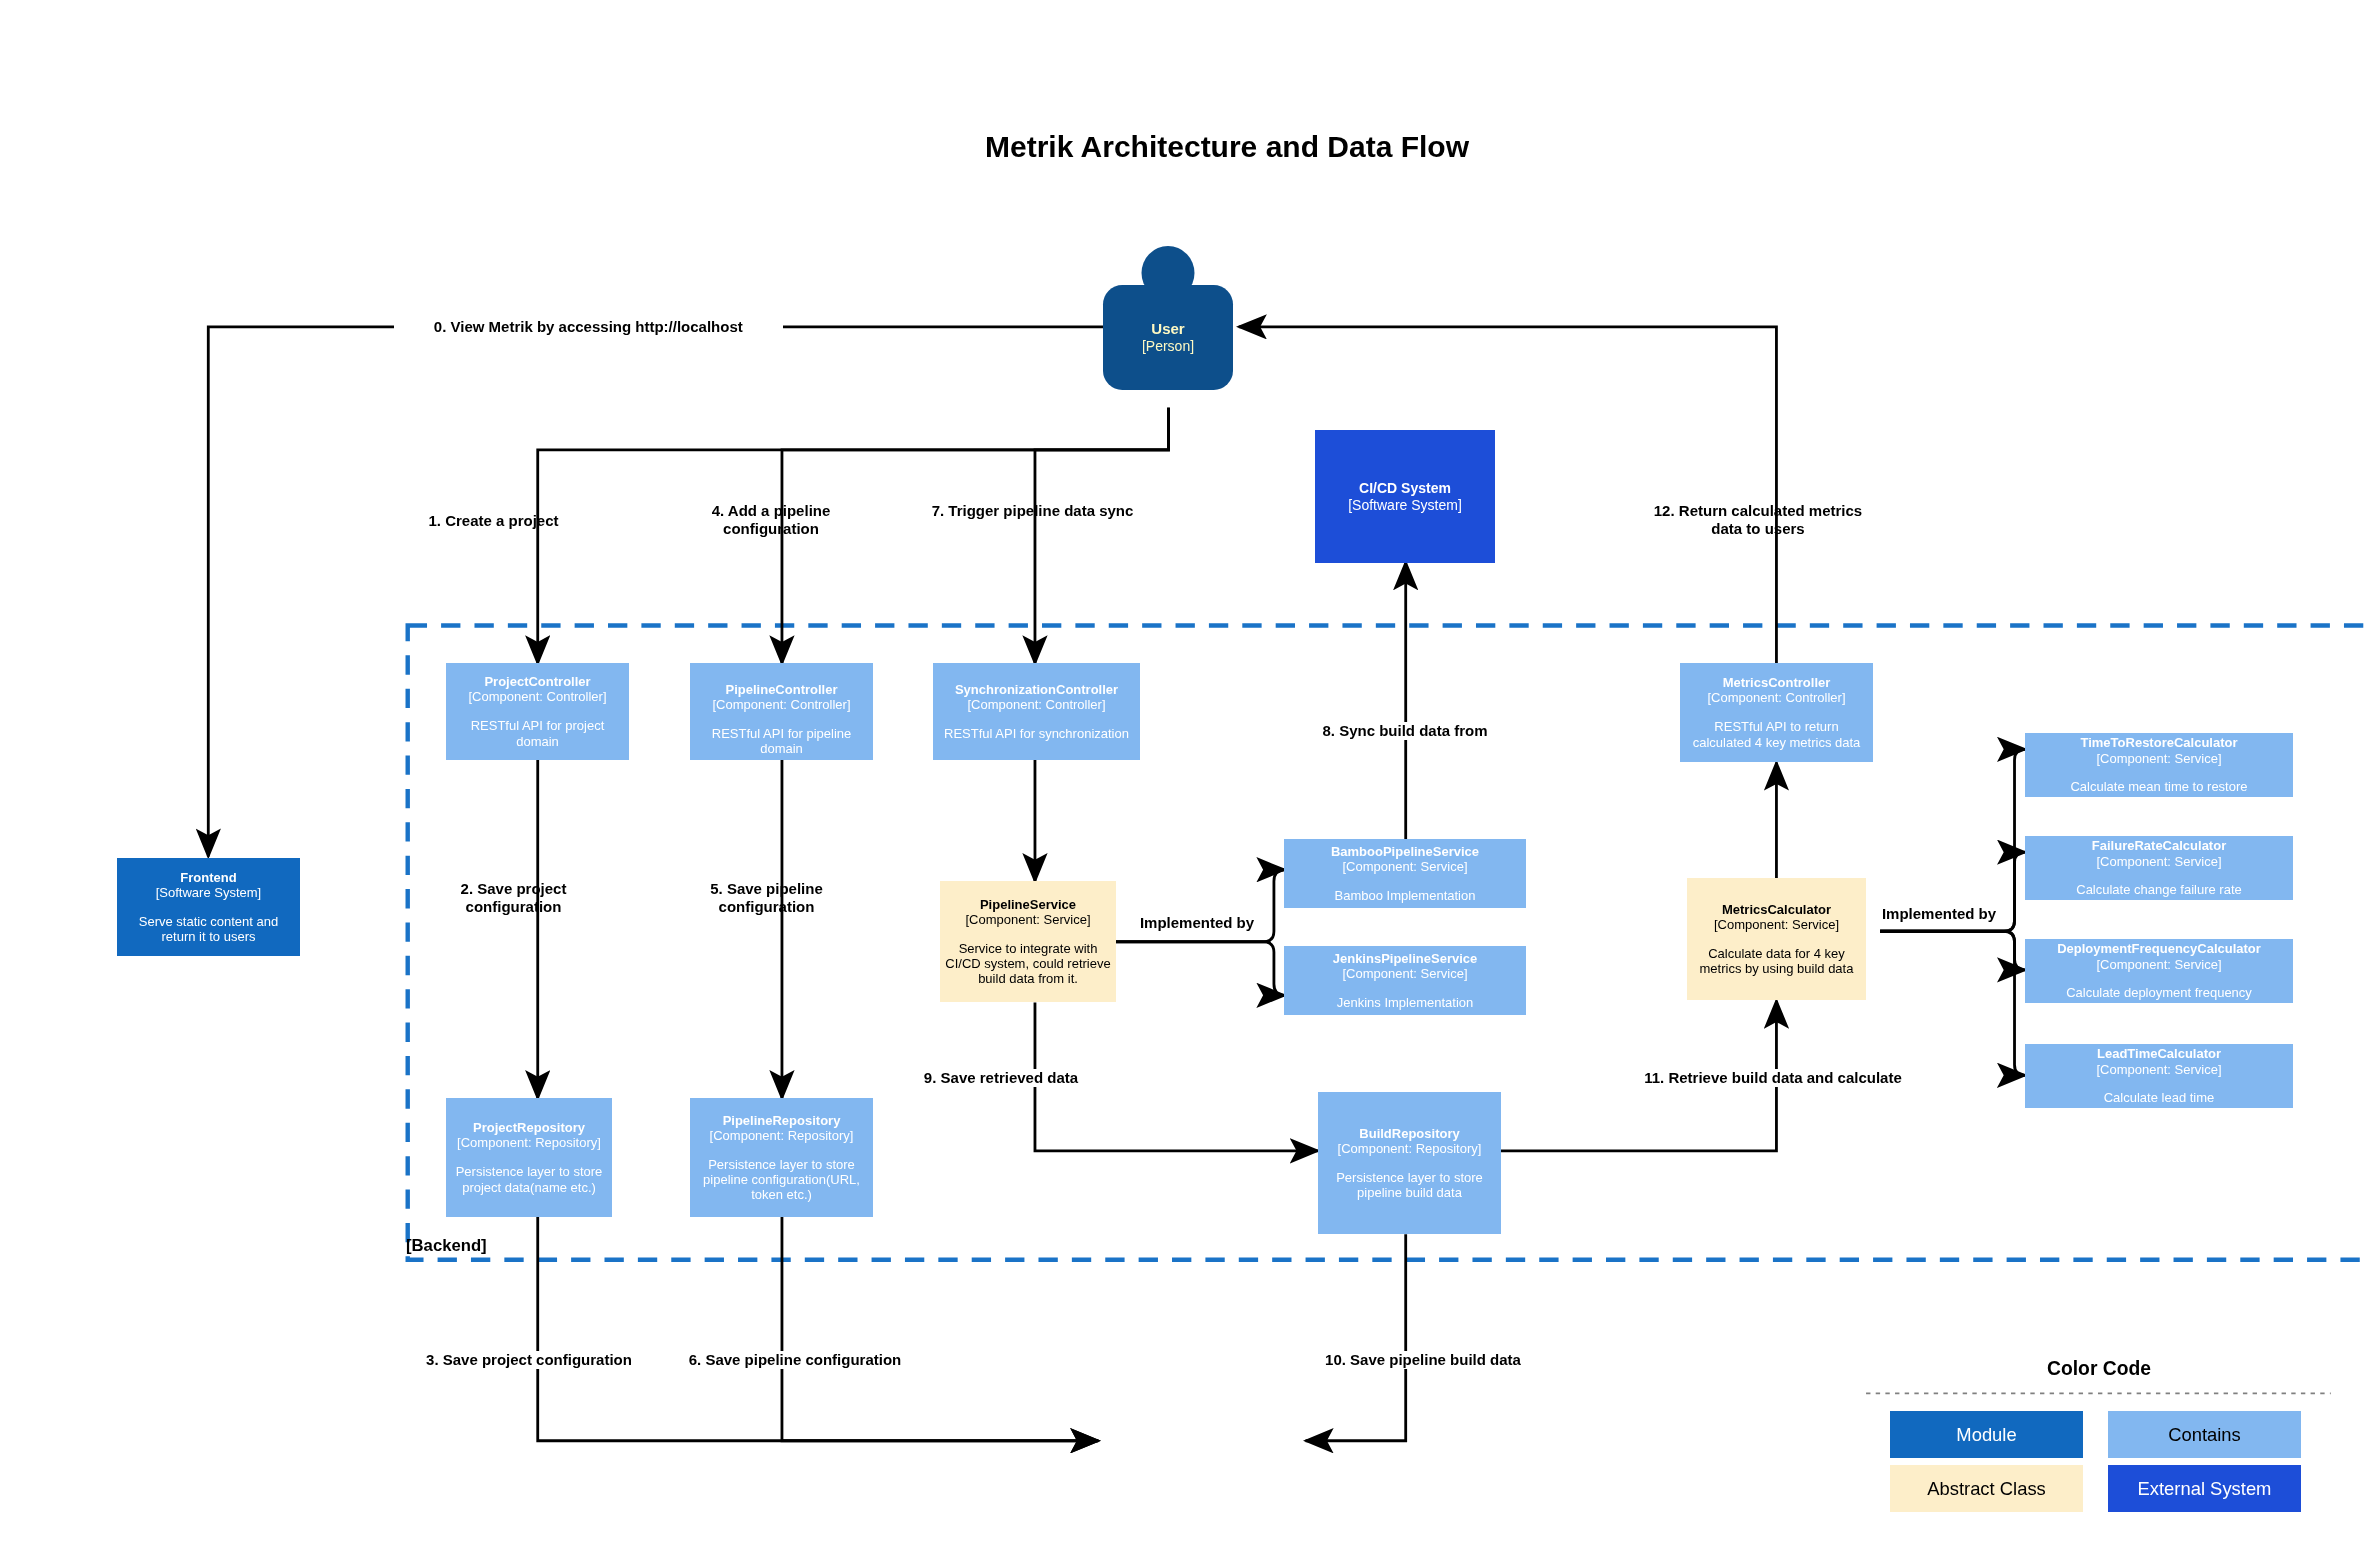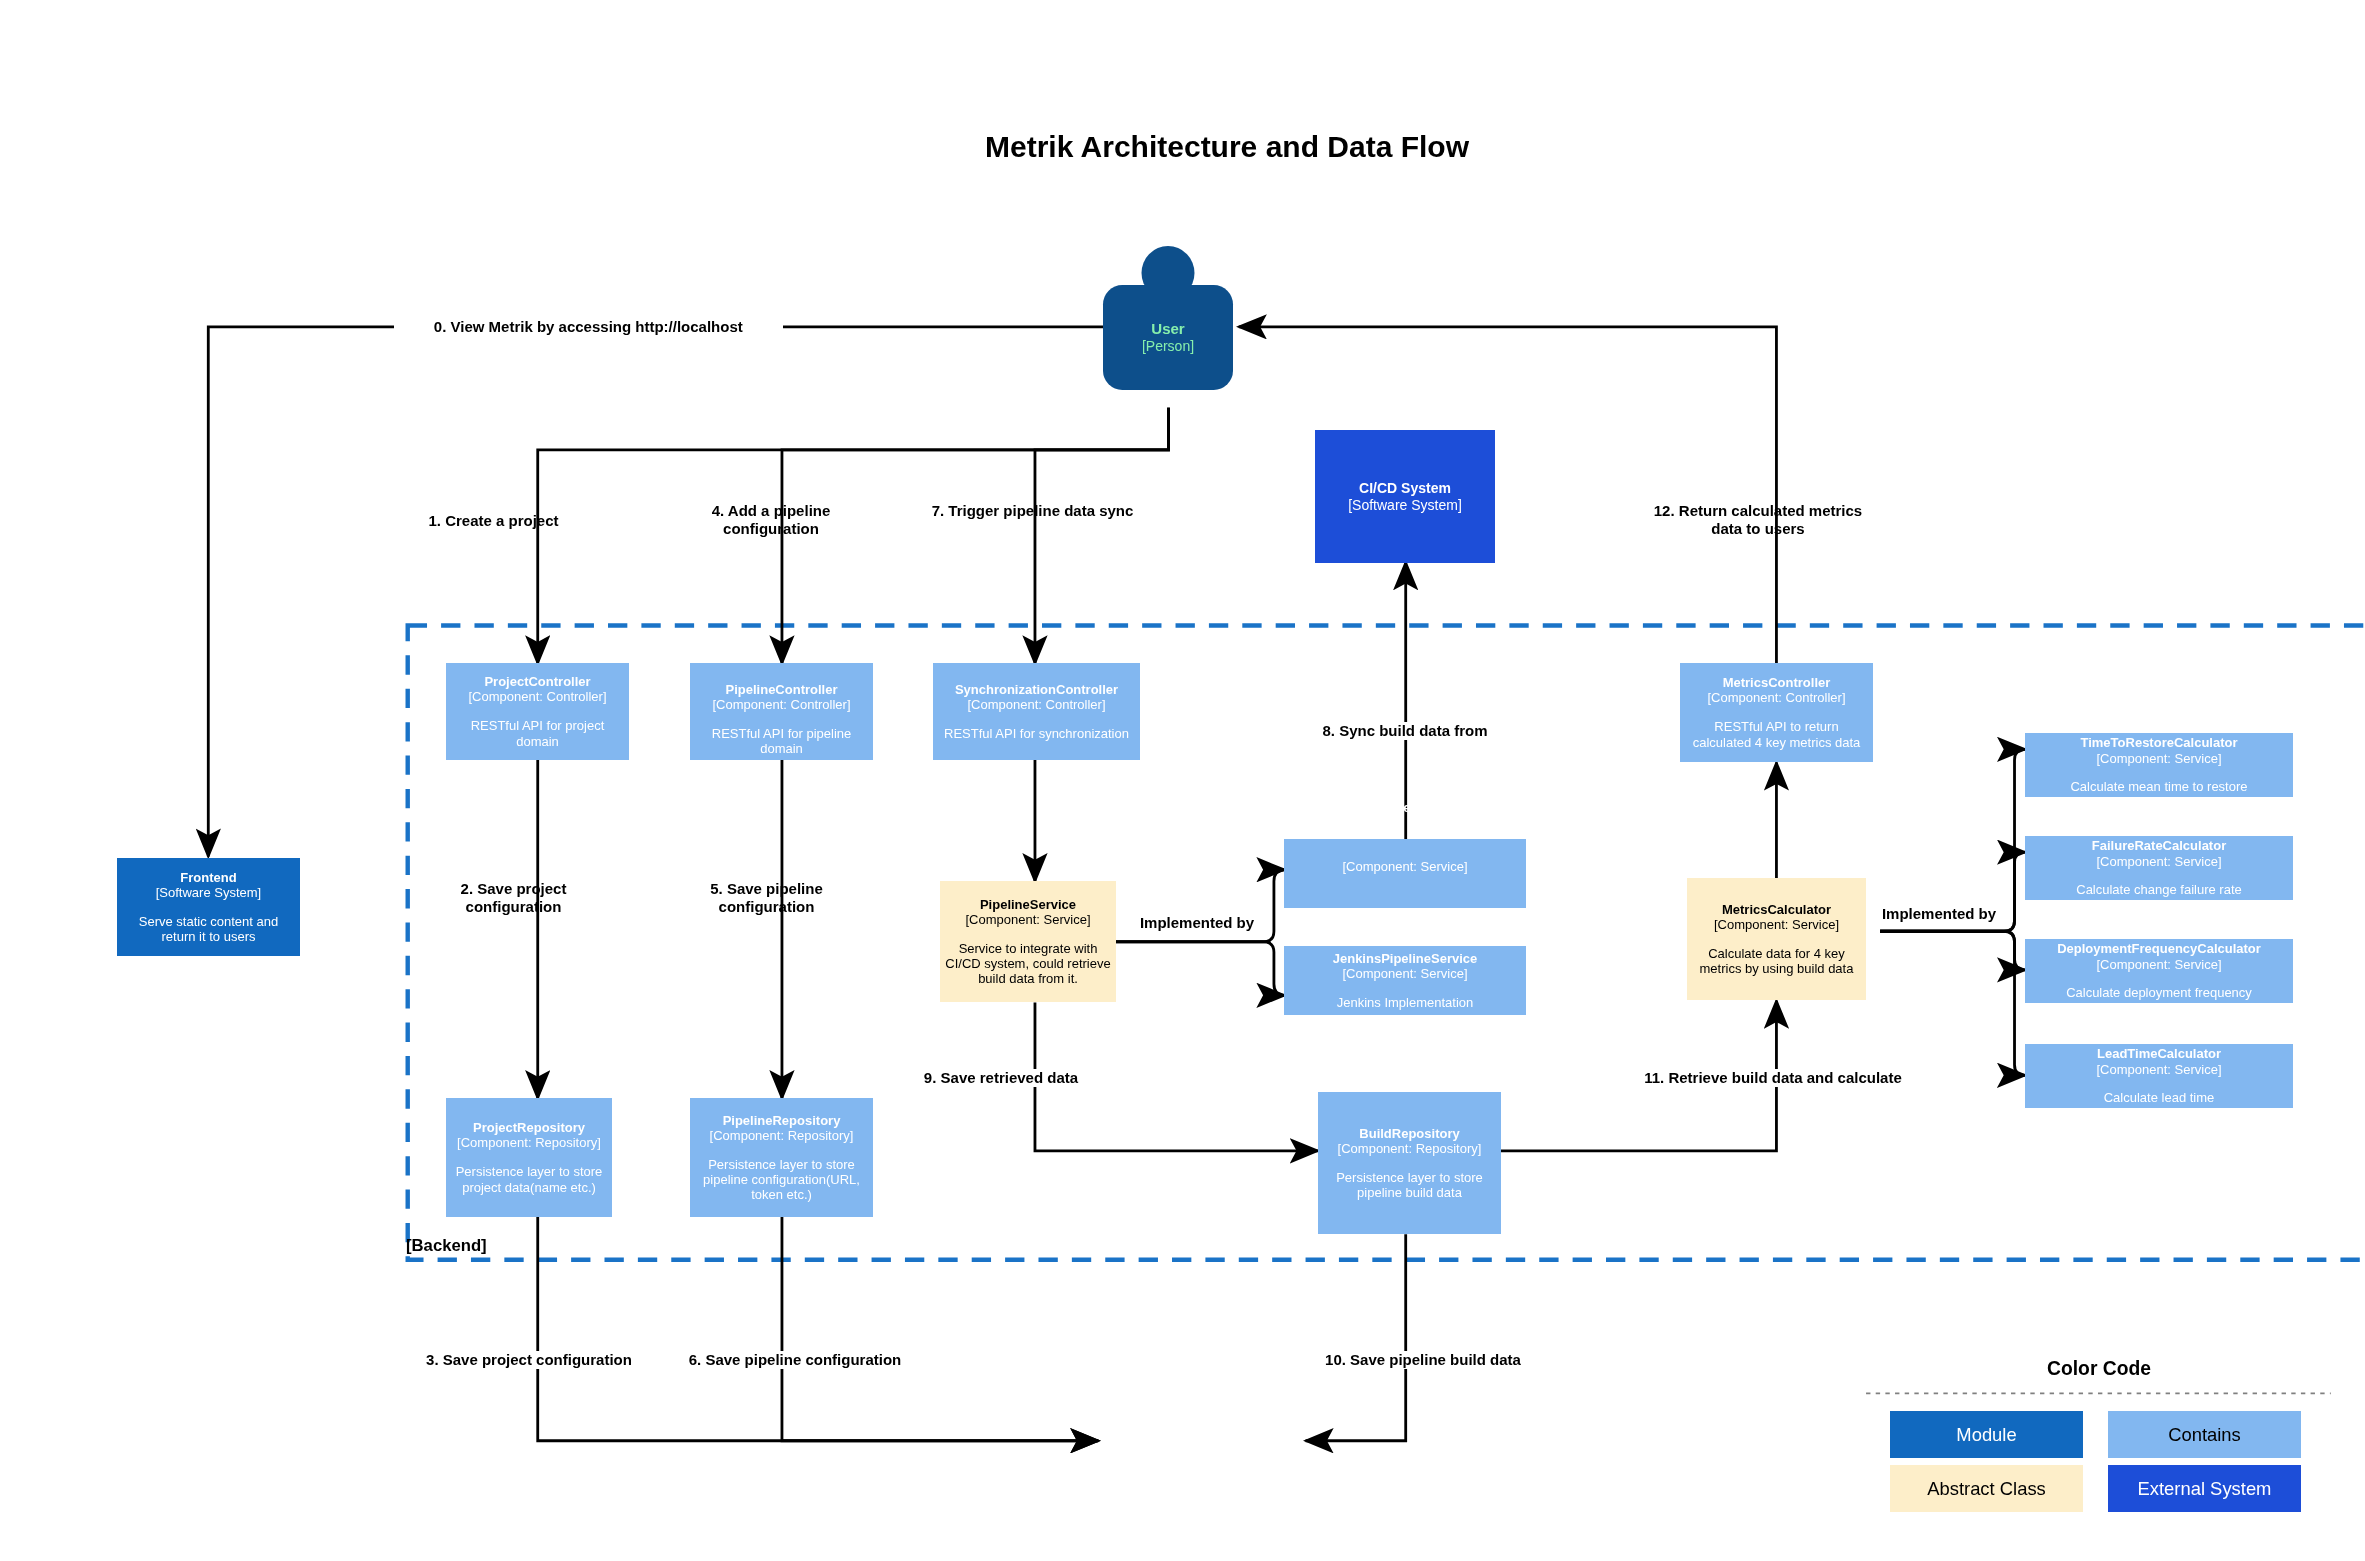--- a/index.html
+++ b/index.html
@@ -83,21 +83,21 @@
     border-radius: 50%;
   }
   .person-body {
     position: absolute;
     left: 0;
     top: 39px;
     width: 100%;
     height: 105px;
     background: #0d4f8b;
     border-radius: 19.3px;
-    color: #86efac;
+    color: #fef9c3;
     display: flex;
     flex-direction: column;
     align-items: center;
     justify-content: center;
     text-align: center;
     line-height: 1.2;
   }
 
   
   .db-wrap {
@@ -254,21 +254,21 @@
     <div class="n-type">[Component: Controller]</div>
     <div class="n-desc">RESTful API to return calculated 4 key metrics data</div>
   </div>
 
   <div class="node kind-abstract" style="left:940px; top:881px; width:176px; height:121px; font-size:13px;">
     <div class="n-title">PipelineService</div>
     <div class="n-type">[Component: Service]</div>
     <div class="n-desc">Service to integrate with CI/CD system, could retrieve build data from it.</div>
   </div>
 
-  <div class="node kind-component" style="left:1284px; top:839px; width:242px; height:69px; font-size:13px;gap:44px;">
+  <div class="node kind-component" style="left:1284px; top:839px; width:242px; height:69px; font-size:13px;">
     <div class="n-title">BambooPipelineService</div>
     <div class="n-type">[Component: Service]</div>
     <div class="n-desc">Bamboo Implementation</div>
   </div>
 
   <div class="node kind-component" style="left:1284px; top:946px; width:242px; height:69px; font-size:13px;">
     <div class="n-title">JenkinsPipelineService</div>
     <div class="n-type">[Component: Service]</div>
     <div class="n-desc">Jenkins Implementation</div>
   </div>

